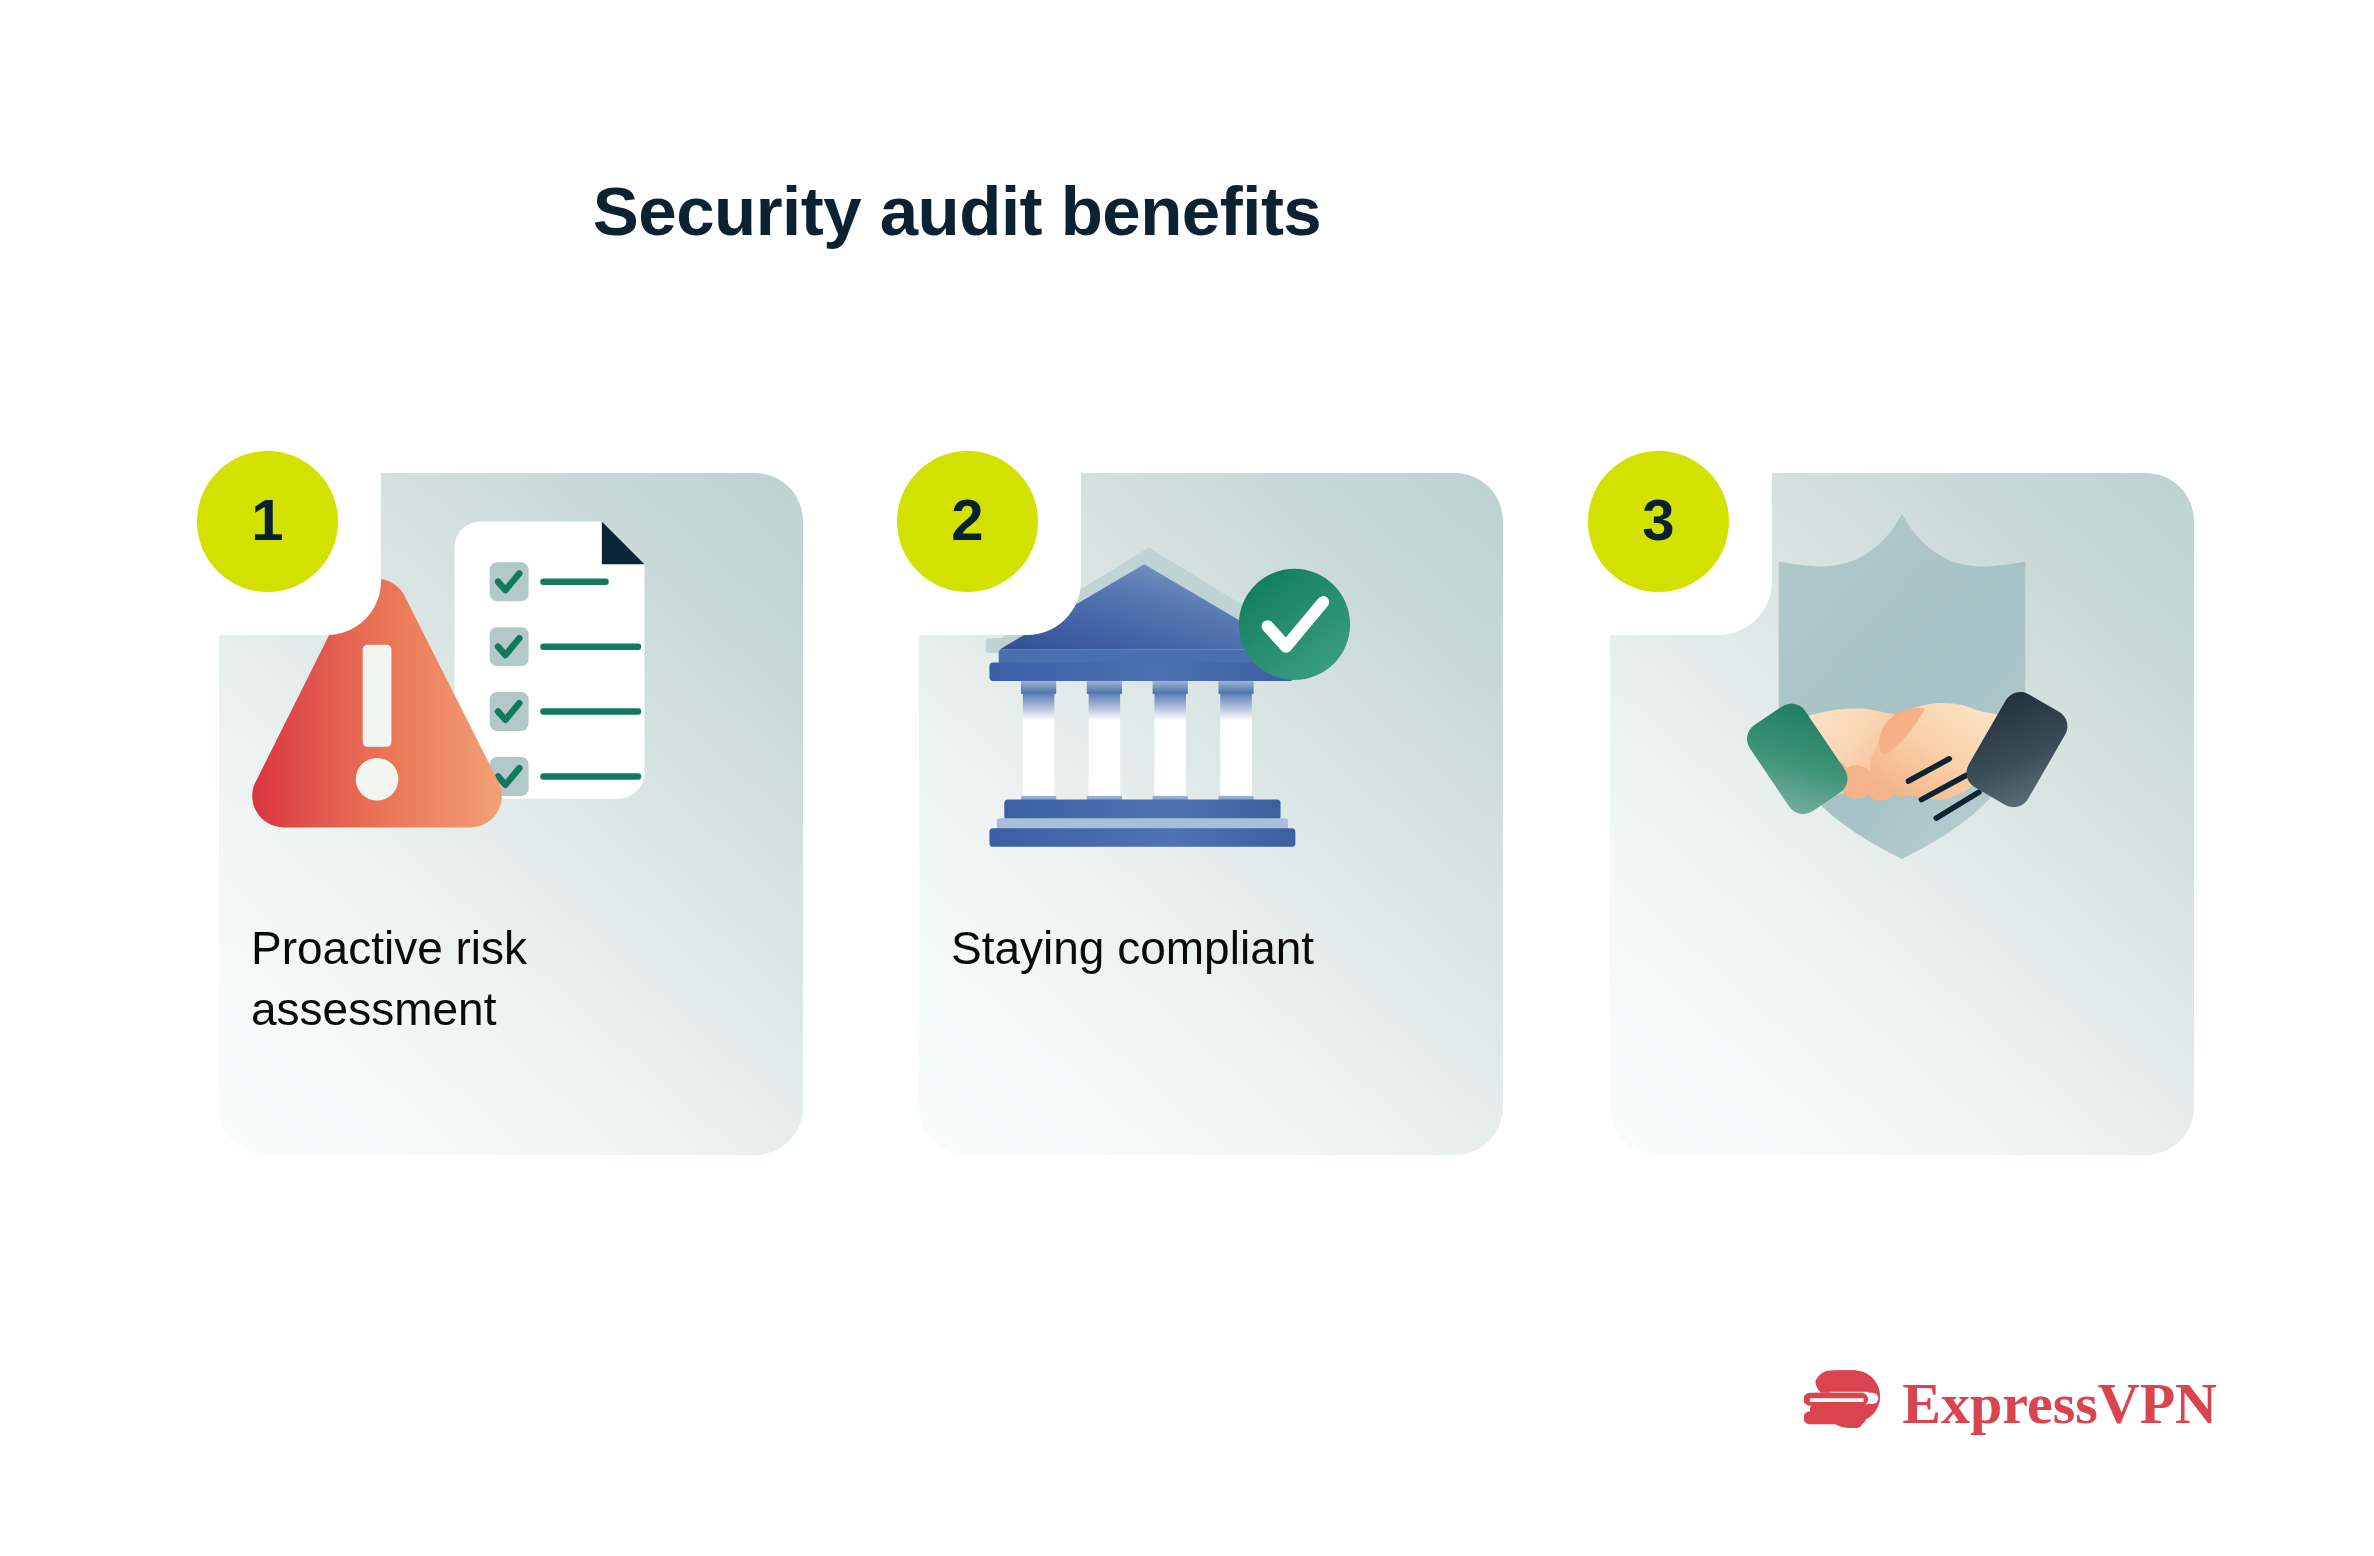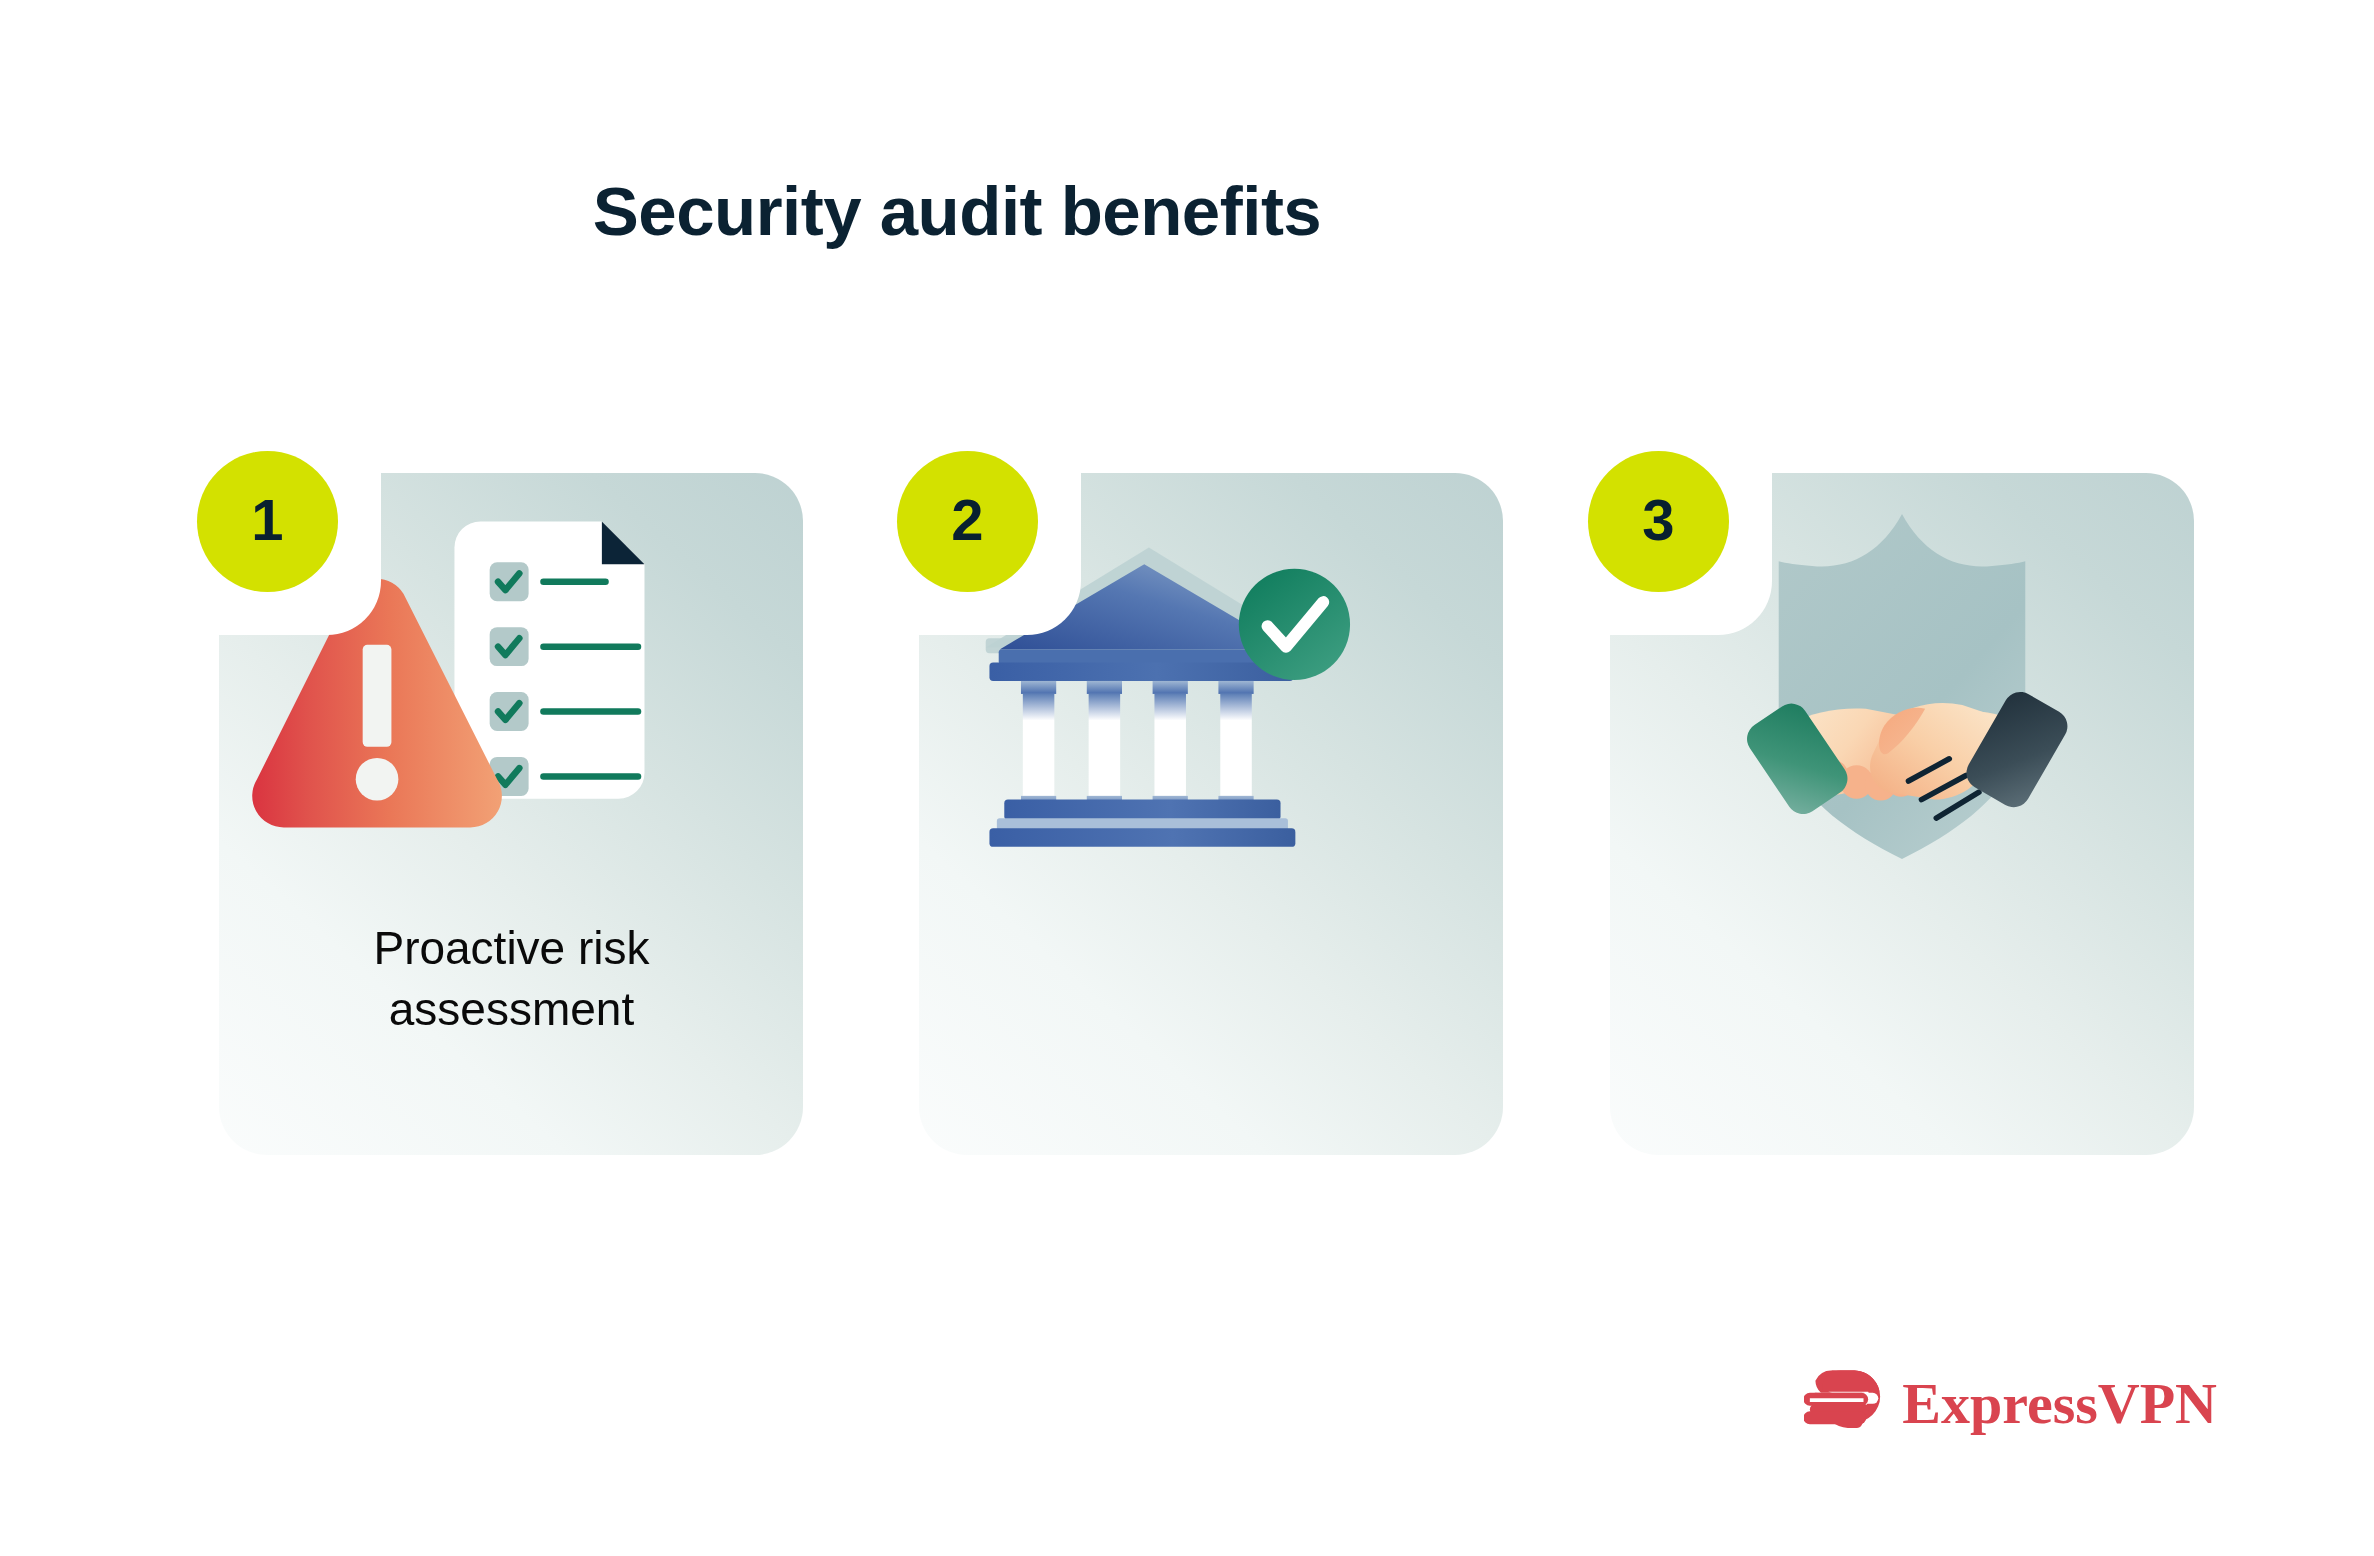--- a/index.html
+++ b/index.html
@@ -107,21 +107,20 @@
     height: 427px;
     z-index: 1;
   }
 
   
   .card-caption {
     position: absolute;
     left: 32px;
     top: 445px;
     width: 521px;
-    text-align: center;
     font-size: 46px;
     font-weight: 400;
     color: #0a0a0a;
     line-height: 1.33;
     z-index: 1;
   }
 
   
   .logo {
     position: absolute;
@@ -272,20 +271,21 @@
         <g>
           <circle cx="405" cy="163" r="60" fill="url(#checkGrad)"></circle>
           <path d="M376 165 l20 22 l40 -48" fill="none" stroke="#ffffff" stroke-width="13" stroke-linecap="round" stroke-linejoin="round"></path>
         </g>
       </svg>
     </div>
 
     <div class="card-notch"></div>
     <div class="badge">2</div>
 
+    <div class="card-caption">Staying compliant</div>
   </div>
 
   <div class="card card-3">
     <div class="card-body"></div>
 
     <div class="art">
       <svg viewBox="0 0 630 460" width="584" height="427" xmlns="http://www.w3.org/2000/svg">
         <defs>
           <linearGradient id="shieldGrad" x1="0.1" y1="0" x2="0.9" y2="1">
             <stop offset="0%" stop-color="#b0c8c9"></stop>

